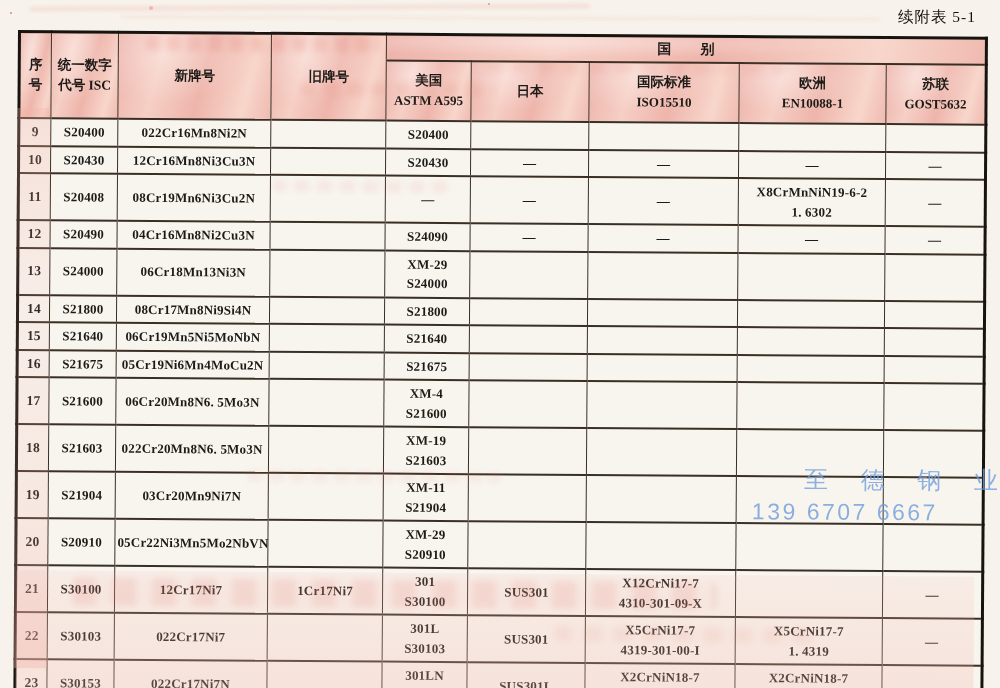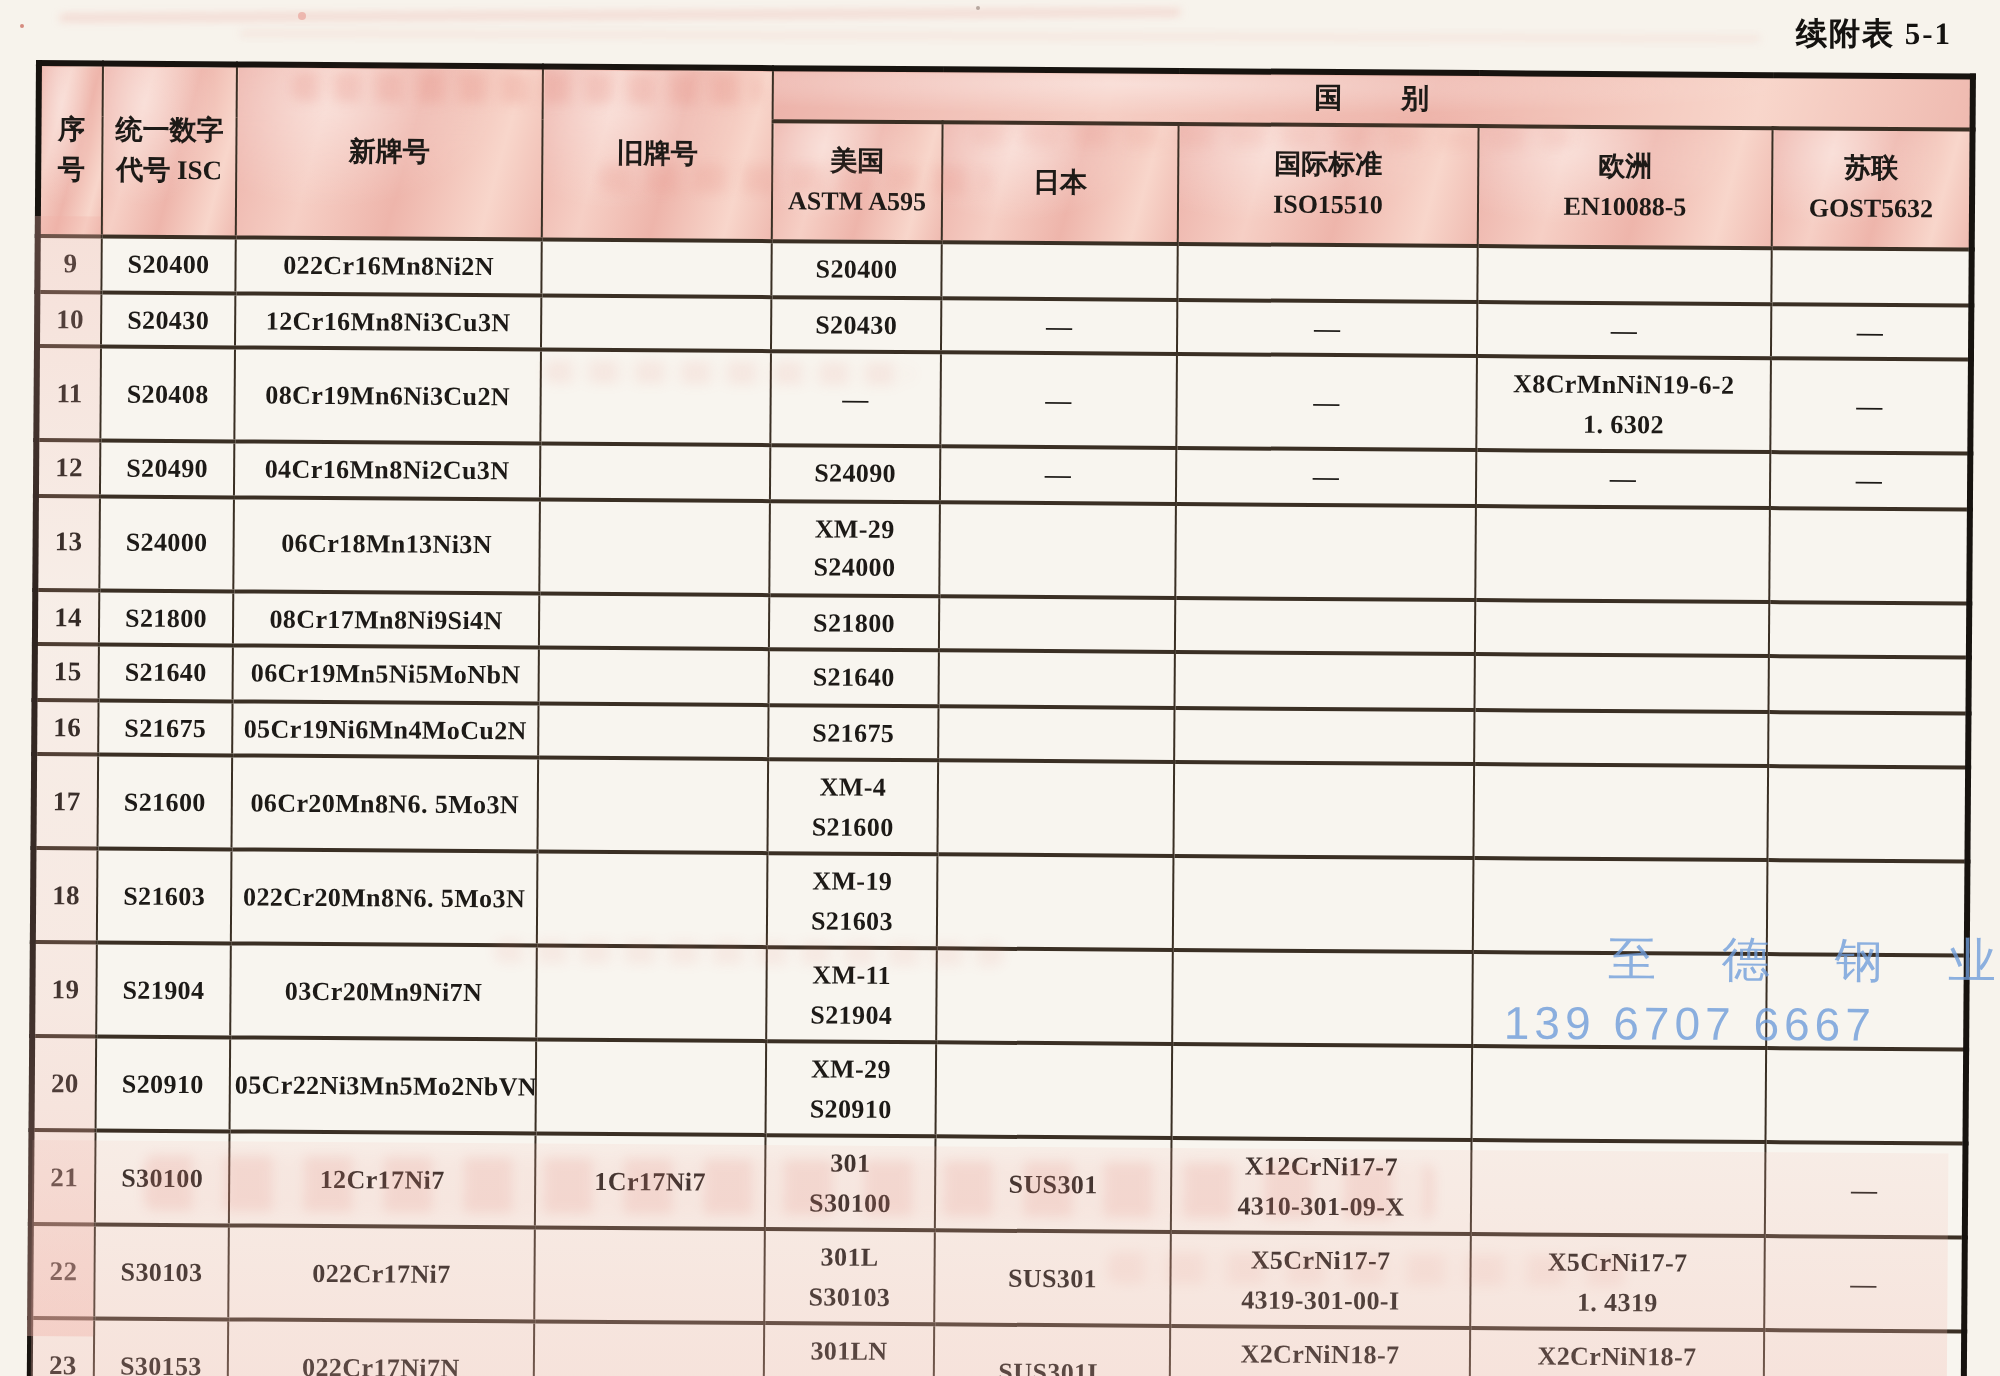--- a/index.html
+++ b/index.html
@@ -5,21 +5,21 @@
   html,body{margin:0;padding:0;}
   body{
     width:1000px;height:688px;position:relative;overflow:hidden;
     background:#f7f3ec;
     font-family:"Liberation Serif","DejaVu Serif",serif;
     color:#1d1a17;
   }
   
   .caption{
     position:absolute;top:7px;right:24px;
-    font-size:15.5px;font-weight:700;letter-spacing:1px;
+    font-size:15.5px;font-weight:400;letter-spacing:1px;
     color:#141210;
     margin-left:16px;
   }
   
   .table-wrap{
     position:absolute;left:18px;top:30px;width:967px;
     transform:rotate(0.4deg);transform-origin:0 0;
   }
   table{
     width:967px;border-collapse:collapse;table-layout:fixed;
@@ -134,21 +134,21 @@
         </th>
         <th>
           <span class="hline">日本</span>
         </th>
         <th>
           <span class="hline">国际标准</span>
           <span class="hline2">ISO15510</span>
         </th>
         <th>
           <span class="hline">欧洲</span>
-          <span class="hline2">EN10088-5</span>
+          <span class="hline2">EN10088-1</span>
         </th>
         <th>
           <span class="hline">苏联</span>
           <span class="hline2">GOST5632</span>
         </th>
       </tr>
     </thead>
     <tbody>
         <tr>
           <td class="cell-no">

